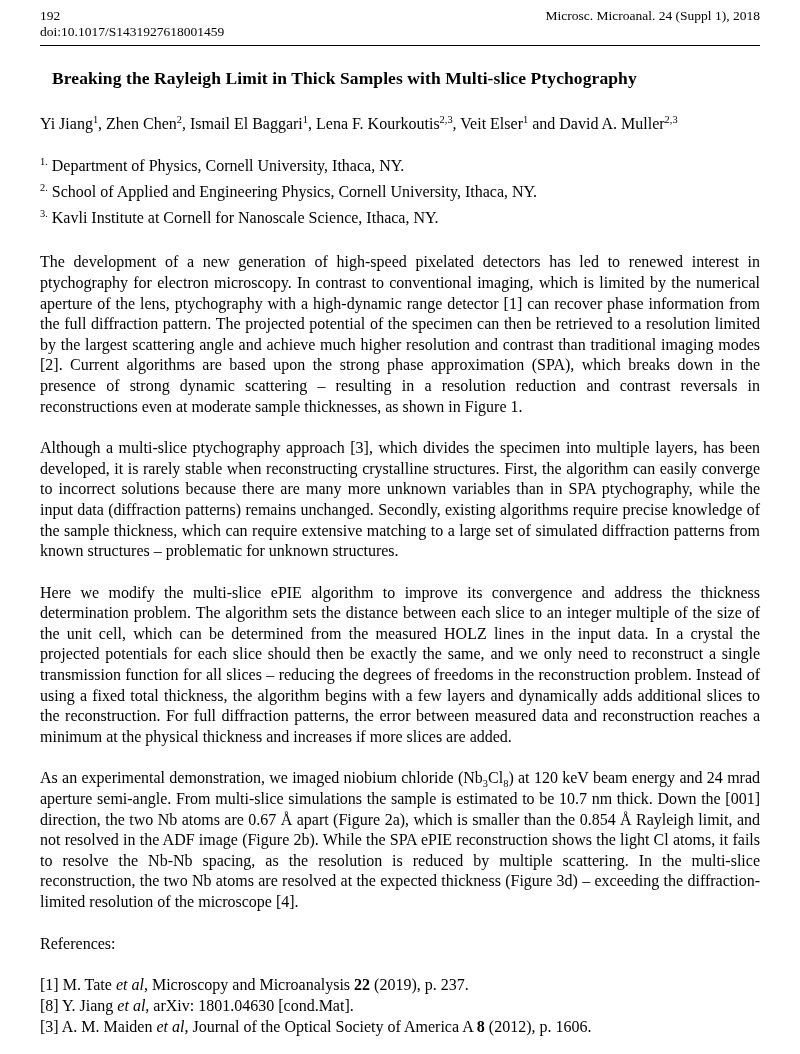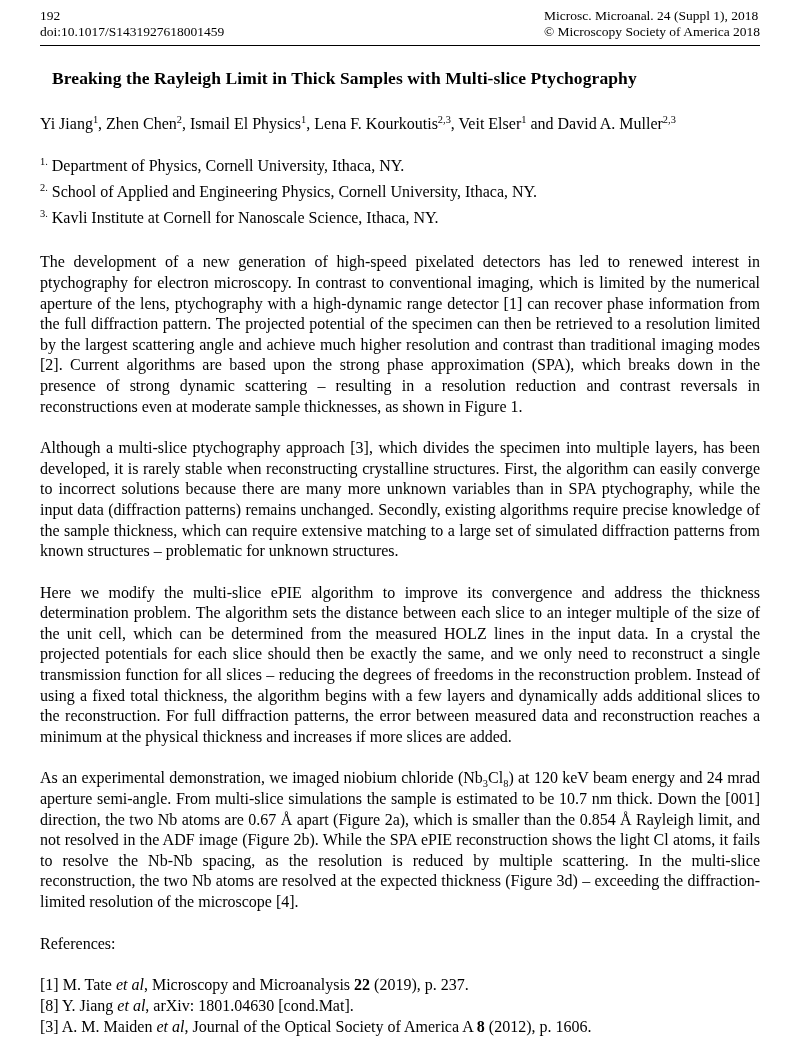--- a/index.html
+++ b/index.html
@@ -68,29 +68,28 @@
 
 <div class="page">
 
   <header class="page-header">
     <div class="header-left">
       <div>192</div>
       <div>doi:10.1017/S1431927618001459</div>
     </div>
     <div class="header-right">
       <div>Microsc. Microanal. 24 (Suppl 1), 2018</div>
-      <div>© Microscopy Society of America 2018</div>
     </div>
   </header>
 
   <hr class="header-rule">
 
   <h1 class="title">Breaking the Rayleigh Limit in Thick Samples with Multi-slice Ptychography</h1>
 
-  <p class="authors"><span>Yi Jiang</span><sup>1</sup><span>, Zhen Chen</span><sup>2</sup><span>, Ismail El Physics</span><sup>1</sup><span>, Lena F. Kourkoutis</span><sup>2,3</sup><span>, Veit Elser</span><sup>1</sup><span> and David A. Muller</span><sup>2,3</sup></p>
+  <p class="authors"><span>Yi Jiang</span><sup>1</sup><span>, Zhen Chen</span><sup>2</sup><span>, Ismail El Baggari</span><sup>1</sup><span>, Lena F. Kourkoutis</span><sup>2,3</sup><span>, Veit Elser</span><sup>1</sup><span> and David A. Muller</span><sup>2,3</sup></p>
 
   <div class="affiliations">
     <p class="affiliation"><sup>1.</sup><span> Department of Physics, Cornell University, Ithaca, NY.</span></p>
     <p class="affiliation"><sup>2.</sup><span> School of Applied and Engineering Physics, Cornell University, Ithaca, NY.</span></p>
     <p class="affiliation"><sup>3.</sup><span> Kavli Institute at Cornell for Nanoscale Science, Ithaca, NY.</span></p>
   </div>
 
   <p class="body-para"><span>The development of a new generation of high-speed pixelated detectors has led to renewed interest in ptychography for electron microscopy. In contrast to conventional imaging, which is limited by the numerical aperture of the lens, ptychography with a high-dynamic range detector [1] can recover phase information from the full diffraction pattern. The projected potential of the specimen can then be retrieved to a resolution limited by the largest scattering angle and achieve much higher resolution and contrast than traditional imaging modes [2]. Current algorithms are based upon the strong phase approximation (SPA), which breaks down in the presence of strong dynamic scattering – resulting in a resolution reduction and contrast reversals in reconstructions even at moderate sample thicknesses, as shown in Figure 1.</span></p>
   <p class="body-para"><span>Although a multi-slice ptychography approach [3], which divides the specimen into multiple layers, has been developed, it is rarely stable when reconstructing crystalline structures. First, the algorithm can easily converge to incorrect solutions because there are many more unknown variables than in SPA ptychography, while the input data (diffraction patterns) remains unchanged. Secondly, existing algorithms require precise knowledge of the sample thickness, which can require extensive matching to a large set of simulated diffraction patterns from known structures – problematic for unknown structures.</span></p>
   <p class="body-para"><span>Here we modify the multi-slice ePIE algorithm to improve its convergence and address the thickness determination problem. The algorithm sets the distance between each slice to an integer multiple of the size of the unit cell, which can be determined from the measured HOLZ lines in the input data. In a crystal the projected potentials for each slice should then be exactly the same, and we only need to reconstruct a single transmission function for all slices – reducing the degrees of freedoms in the reconstruction problem. Instead of using a fixed total thickness, the algorithm begins with a few layers and dynamically adds additional slices to the reconstruction. For full diffraction patterns, the error between measured data and reconstruction reaches a minimum at the physical thickness and increases if more slices are added.</span></p>

